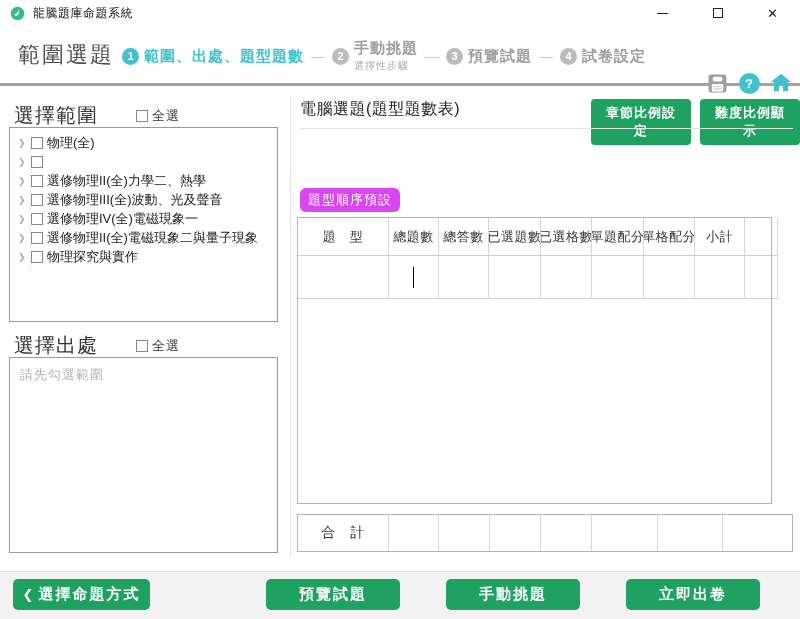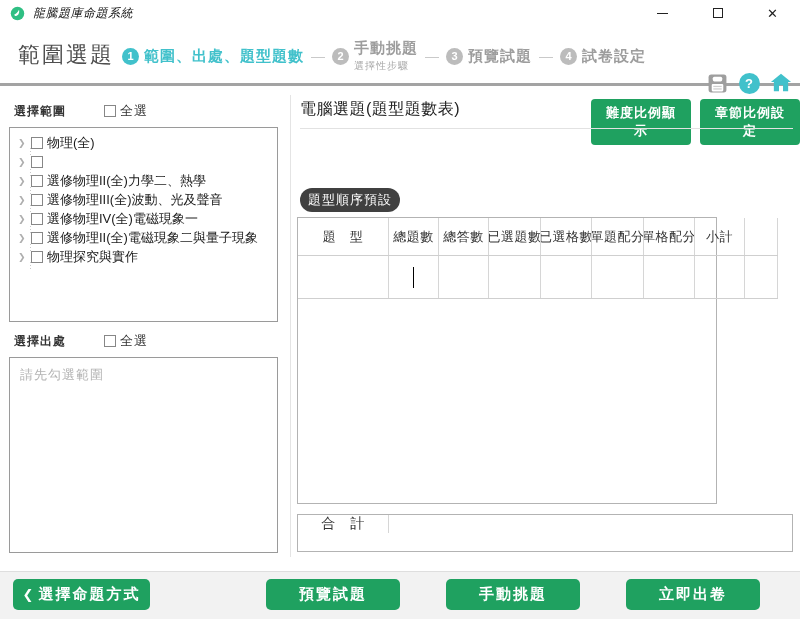--- a/index.html
+++ b/index.html
@@ -4,21 +4,21 @@
 <style>
   * { margin:0; padding:0; box-sizing:border-box; }
   html,body { width:800px; height:619px; }
   body {
     font-family: "Liberation Sans", "DejaVu Sans", sans-serif;
     background:#fff; color:#333; overflow:hidden; position:relative;
   }
   .app { position:absolute; inset:0; width:800px; height:619px; background:#fff; }
 
   
-  .titlebar { position:absolute; left:0; top:0; width:800px; height:26px; background:#fff; display:flex; align-items:center;font-style:italic; }
+  .titlebar { position:absolute; left:0; top:0; width:800px; height:26px; background:#fff; display:flex; align-items:center; }
   .app-icon { width:15px; height:15px; margin-left:10px; }
   .win-title { font-size:12px; color:#111; margin-left:8px; letter-spacing:.5px; }
   .win-controls { position:absolute; right:0; top:0; height:26px; display:flex; }
   .win-btn { width:55px; height:26px; display:flex; align-items:center; justify-content:center; cursor:default; }
   .glyph-min { width:11px; height:1px; background:#222; display:block; }
   .glyph-max { width:10px; height:10px; border:1px solid #222; display:block; }
   .glyph-close { font-size:13px; color:#222; line-height:1; }
 
   
   .header { position:absolute; left:0; top:26px; width:800px; height:60px; background:#fff; border-bottom:3px solid #a3a3a3; }
@@ -34,21 +34,21 @@
   .step-dash { color:#c9c9c9; font-size:14px; margin:0 7px; font-weight:400; }
   .step-texts { display:flex; flex-direction:column; }
   .header-icons { position:absolute; right:8px; top:46px; display:flex; align-items:center; gap:10px; }
   .hicon { width:22px; height:22px; display:flex; align-items:center; justify-content:center; cursor:pointer; }
   .help-circle { width:21px; height:21px; border-radius:50%; background:#41c1cb; color:#fff; font-size:13px; font-weight:700;
                  display:flex; align-items:center; justify-content:center; }
 
   
   .panel-divider { position:absolute; left:290px; top:95px; width:1px; height:462px; background:#e4e4e4; }
   .section-head { position:absolute; display:flex; align-items:center; }
-  .section-title { font-size:12px; color:#333; letter-spacing:1px;font-weight:bold; }
+  .section-title { font-size:20px; color:#333; letter-spacing:1px; }
   .selectall { display:flex; align-items:center; margin-left:38px; cursor:pointer; }
   .checkbox { width:12px; height:12px; border:1px solid #878787; background:#fff; display:inline-block; flex:none; }
   .selectall-label { font-size:13px; color:#333; margin-left:4px; letter-spacing:1px; }
 
   .tree-box { position:absolute; left:9px; top:127px; width:269px; height:195px; border:1px solid #9a9a9a; background:#fff; padding-top:5px; overflow:hidden; }
   .tree-guide { position:absolute; left:20px; top:14px; width:1px; height:128px;
                 background:repeating-linear-gradient(to bottom,#c9c9c9 0 1px,transparent 1px 3px); }
   .tree-item { display:flex; align-items:center; height:19px; padding-left:8px; position:relative; cursor:default; }
   .tree-chevron { font-size:9px; color:#aeaeae; width:13px; flex:none; background:#fff; text-align:left; }
   .tree-item .checkbox { margin-right:4px; }
@@ -56,34 +56,34 @@
 
   .source-box { position:absolute; left:9px; top:357px; width:269px; height:196px; border:1px solid #9a9a9a; background:#fff; }
   .placeholder { font-size:13px; color:#b3b3b3; padding:8px 10px; letter-spacing:1px; }
 
   
   .right-title { position:absolute; left:300px; top:99px; font-size:16px; color:#222; letter-spacing:.5px; }
   .ratio-buttons { position:absolute; left:591px; top:99px; display:flex; gap:9px; }
   .btn-green-sm { background:#1fa160; color:#fff; border:none; border-radius:4px; font-size:13px; font-weight:700;
                   padding:5px 9px; letter-spacing:1px; cursor:pointer; font-family:inherit; }
   .right-divider { position:absolute; left:300px; top:128px; width:493px; height:1px; background:#e2e2e2; }
-  .order-badge { position:absolute; left:300px; top:188px; background:#404040; color:#fff; font-size:13px;
-                 border-radius:12px; padding:3px 8px; letter-spacing:1px; }
-
-  .qtable { position:absolute; left:297px; top:217px; width:420px; height:287px; border:1px solid #b3b3b3; background:#fff; }
+  .order-badge { position:absolute; left:300px; top:188px; background:#d946ef; color:#fff; font-size:13px;
+                 border-radius:6px; padding:3px 8px; letter-spacing:1px; }
+
+  .qtable { position:absolute; left:297px; top:217px; width:475px; height:287px; border:1px solid #b3b3b3; background:#fff; }
   .trow { display:flex; width:480px; border-bottom:1px solid #cfcfcf; }
   .trow.head { height:38px; }
   .trow.body { height:43px; }
   .tcell { border-right:1px solid #d6d6d6; display:flex; align-items:center; justify-content:center;
            font-size:13px; color:#333; letter-spacing:.5px; overflow:hidden; white-space:nowrap; }
   .c0{width:91px;} .c1{width:50px;} .c2{width:50px;} .c3{width:52px;} .c4{width:51px;}
   .c5{width:52px;} .c6{width:51px;} .c7{width:50px;} .c8{width:33px; border-right:1px solid #d6d6d6;}
   .caret { width:1.5px; height:21px; background:#000; }
 
-  .total-table { position:absolute; left:297px; top:514px; width:496px; height:38px; border:1px solid #b3b3b3; background:#fff; display:flex;flex-direction:column; }
+  .total-table { position:absolute; left:297px; top:514px; width:496px; height:38px; border:1px solid #b3b3b3; background:#fff; display:flex; }
   .fcell { border-right:1px solid #d6d6d6; display:flex; align-items:center; justify-content:center; font-size:14px; color:#333; letter-spacing:.5px; }
   .f0{width:91px;} .f1{width:50px;} .f2{width:51px;} .f3{width:51px;} .f4{width:51px;}
   .f5{width:66px;} .f6{width:65px;} .f7{flex:1; border-right:none;}
 
   
   .bottombar { position:absolute; left:0; top:571px; width:800px; height:48px; background:#f2f2f2; border-top:1px solid #dedede; }
   .btn-green-lg { position:absolute; top:7px; height:31px; background:#1fa160; color:#fff; border:none; border-radius:5px;
                   font-size:15px; font-weight:700; letter-spacing:2px; cursor:pointer; font-family:inherit;
                   display:flex; align-items:center; justify-content:center; }
   .btn-back { left:13px; width:137px; }
@@ -220,22 +220,22 @@
       <span class="selectall-label">全選</span>
     </span>
   </div>
 
   <div class="source-box">
     <div class="placeholder">請先勾選範圍</div>
   </div>
 
   <div class="right-title">電腦選題(題型題數表)</div>
   <div class="ratio-buttons">
+    <button class="btn-green-sm">章節比例設定</button>
     <button class="btn-green-sm">難度比例顯示</button>
-    <button class="btn-green-sm">章節比例設定</button>
   </div>
   <div class="right-divider"></div>
 
   <div class="order-badge">題型順序預設</div>
 
   <div class="qtable">
     <div class="trow head">
       <div class="tcell c0">題　型</div>
       <div class="tcell c1">總題數</div>
       <div class="tcell c2">總答數</div>

